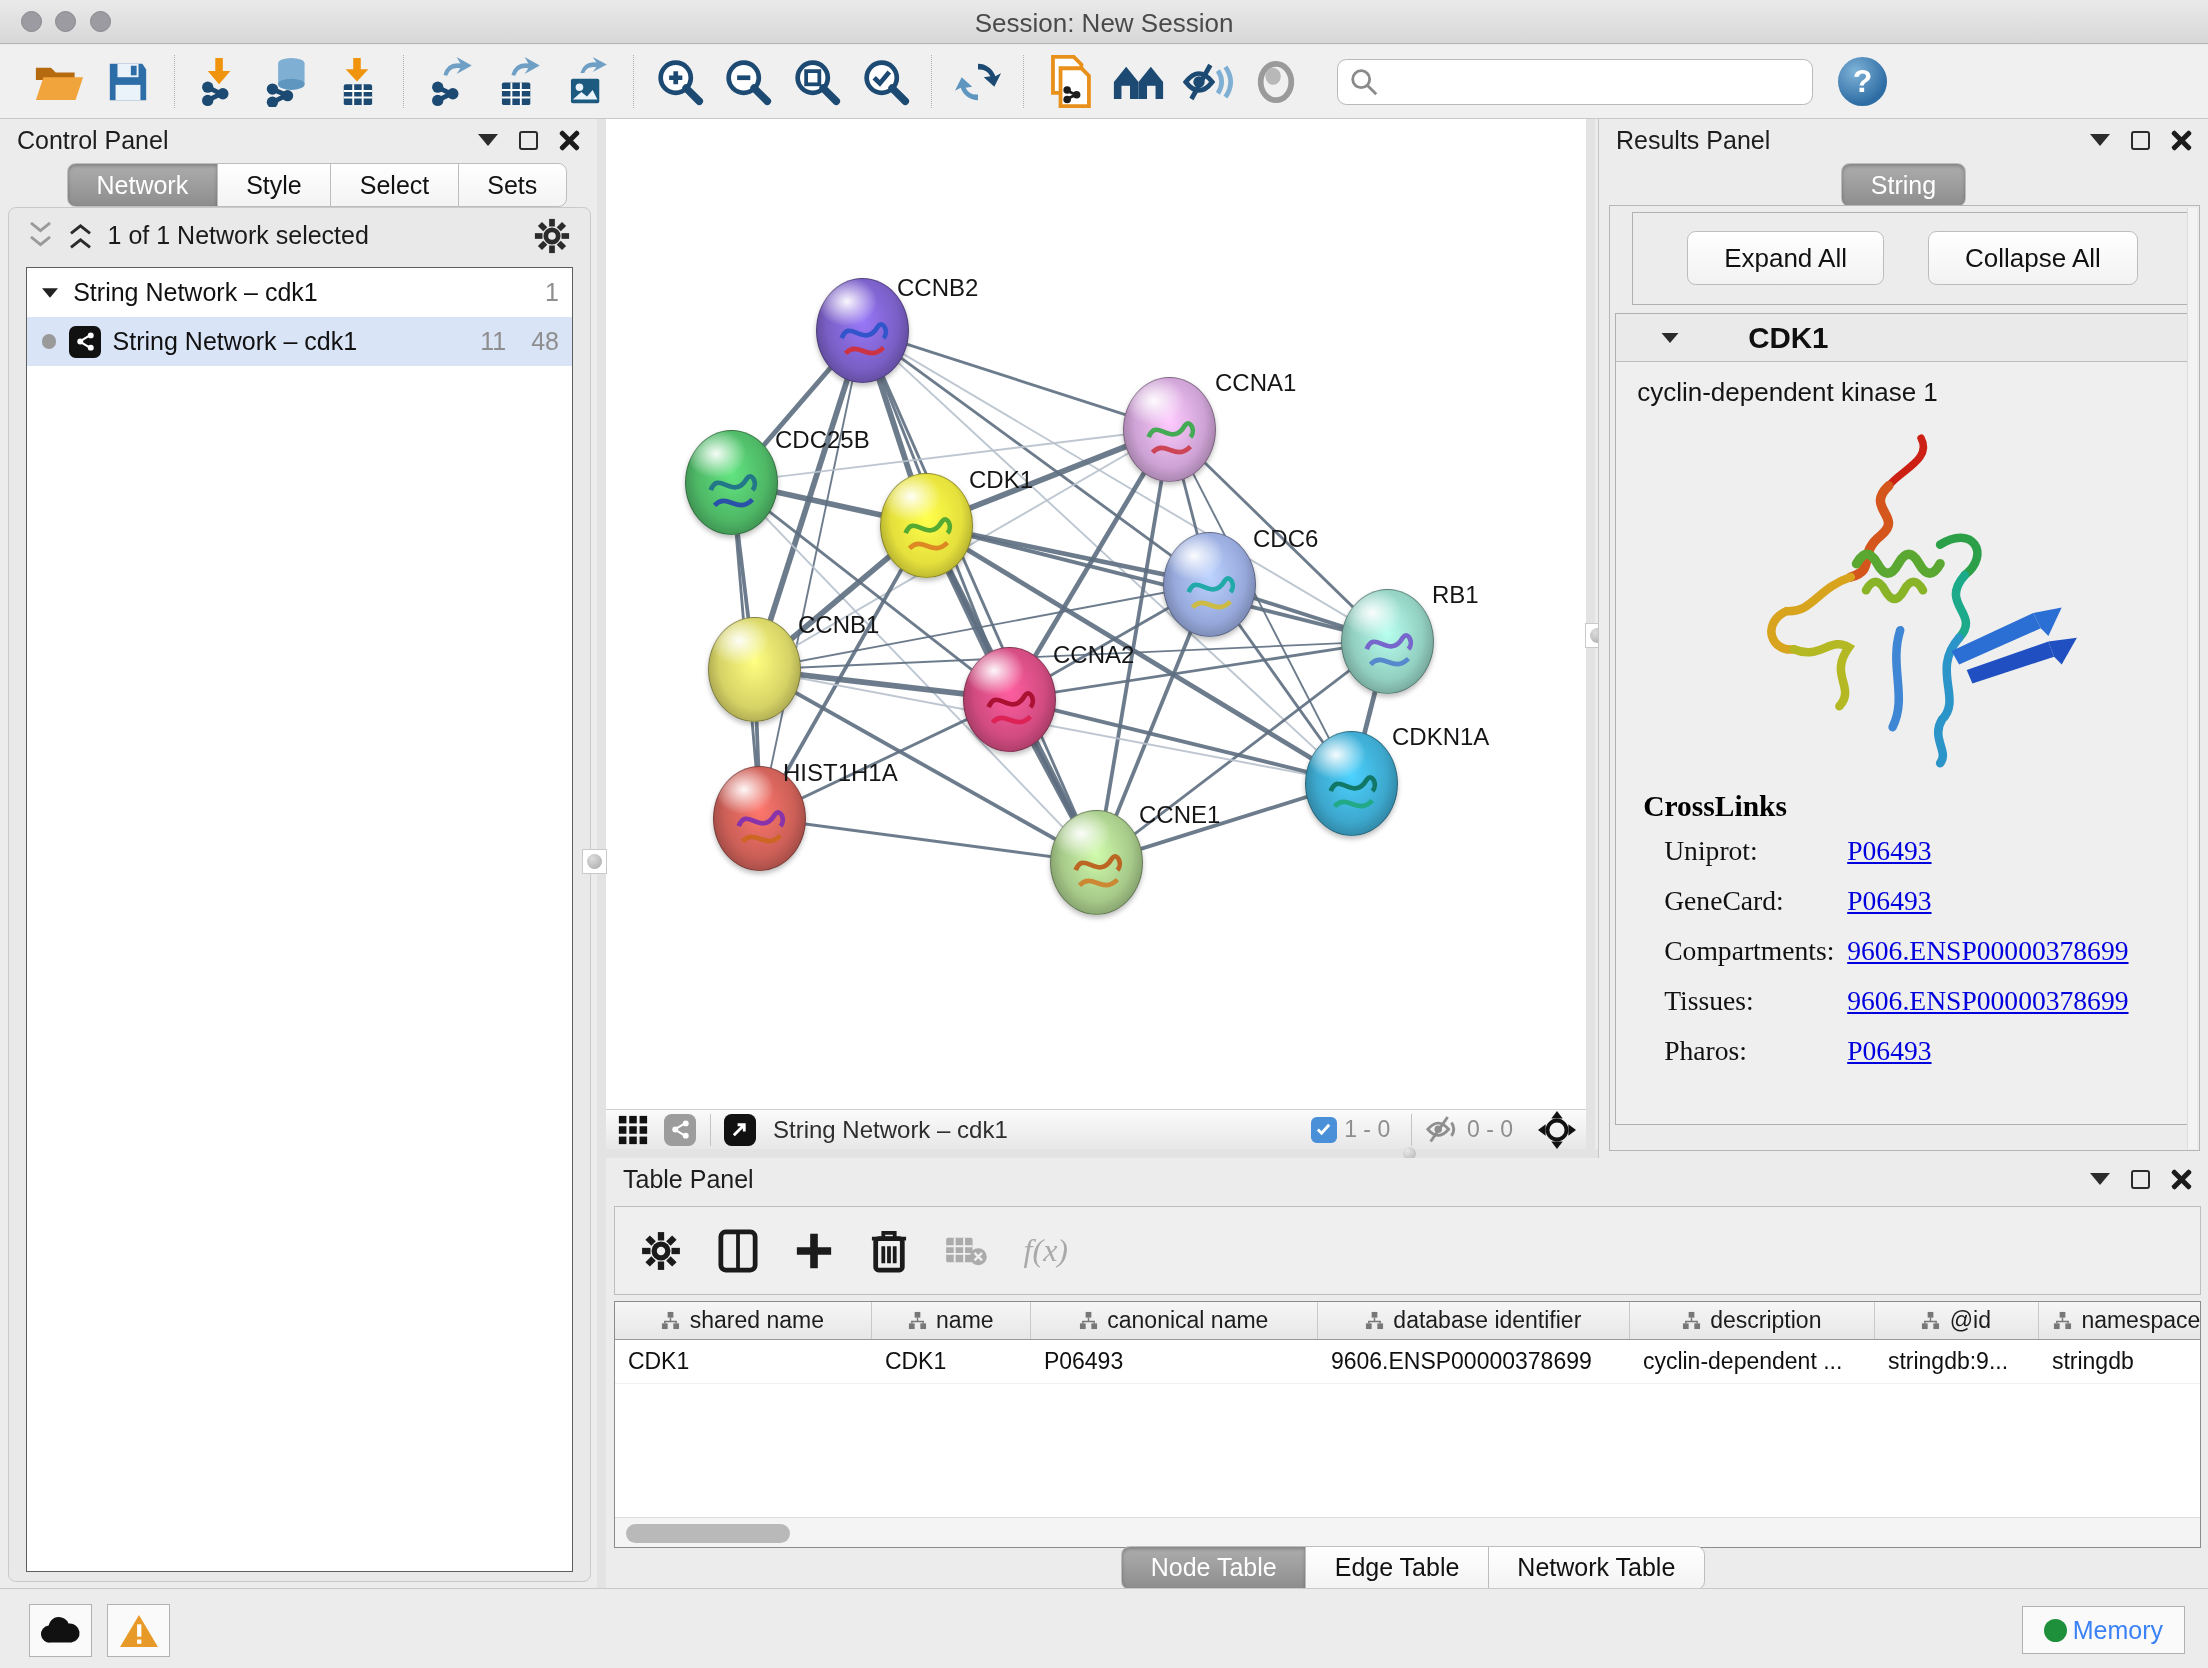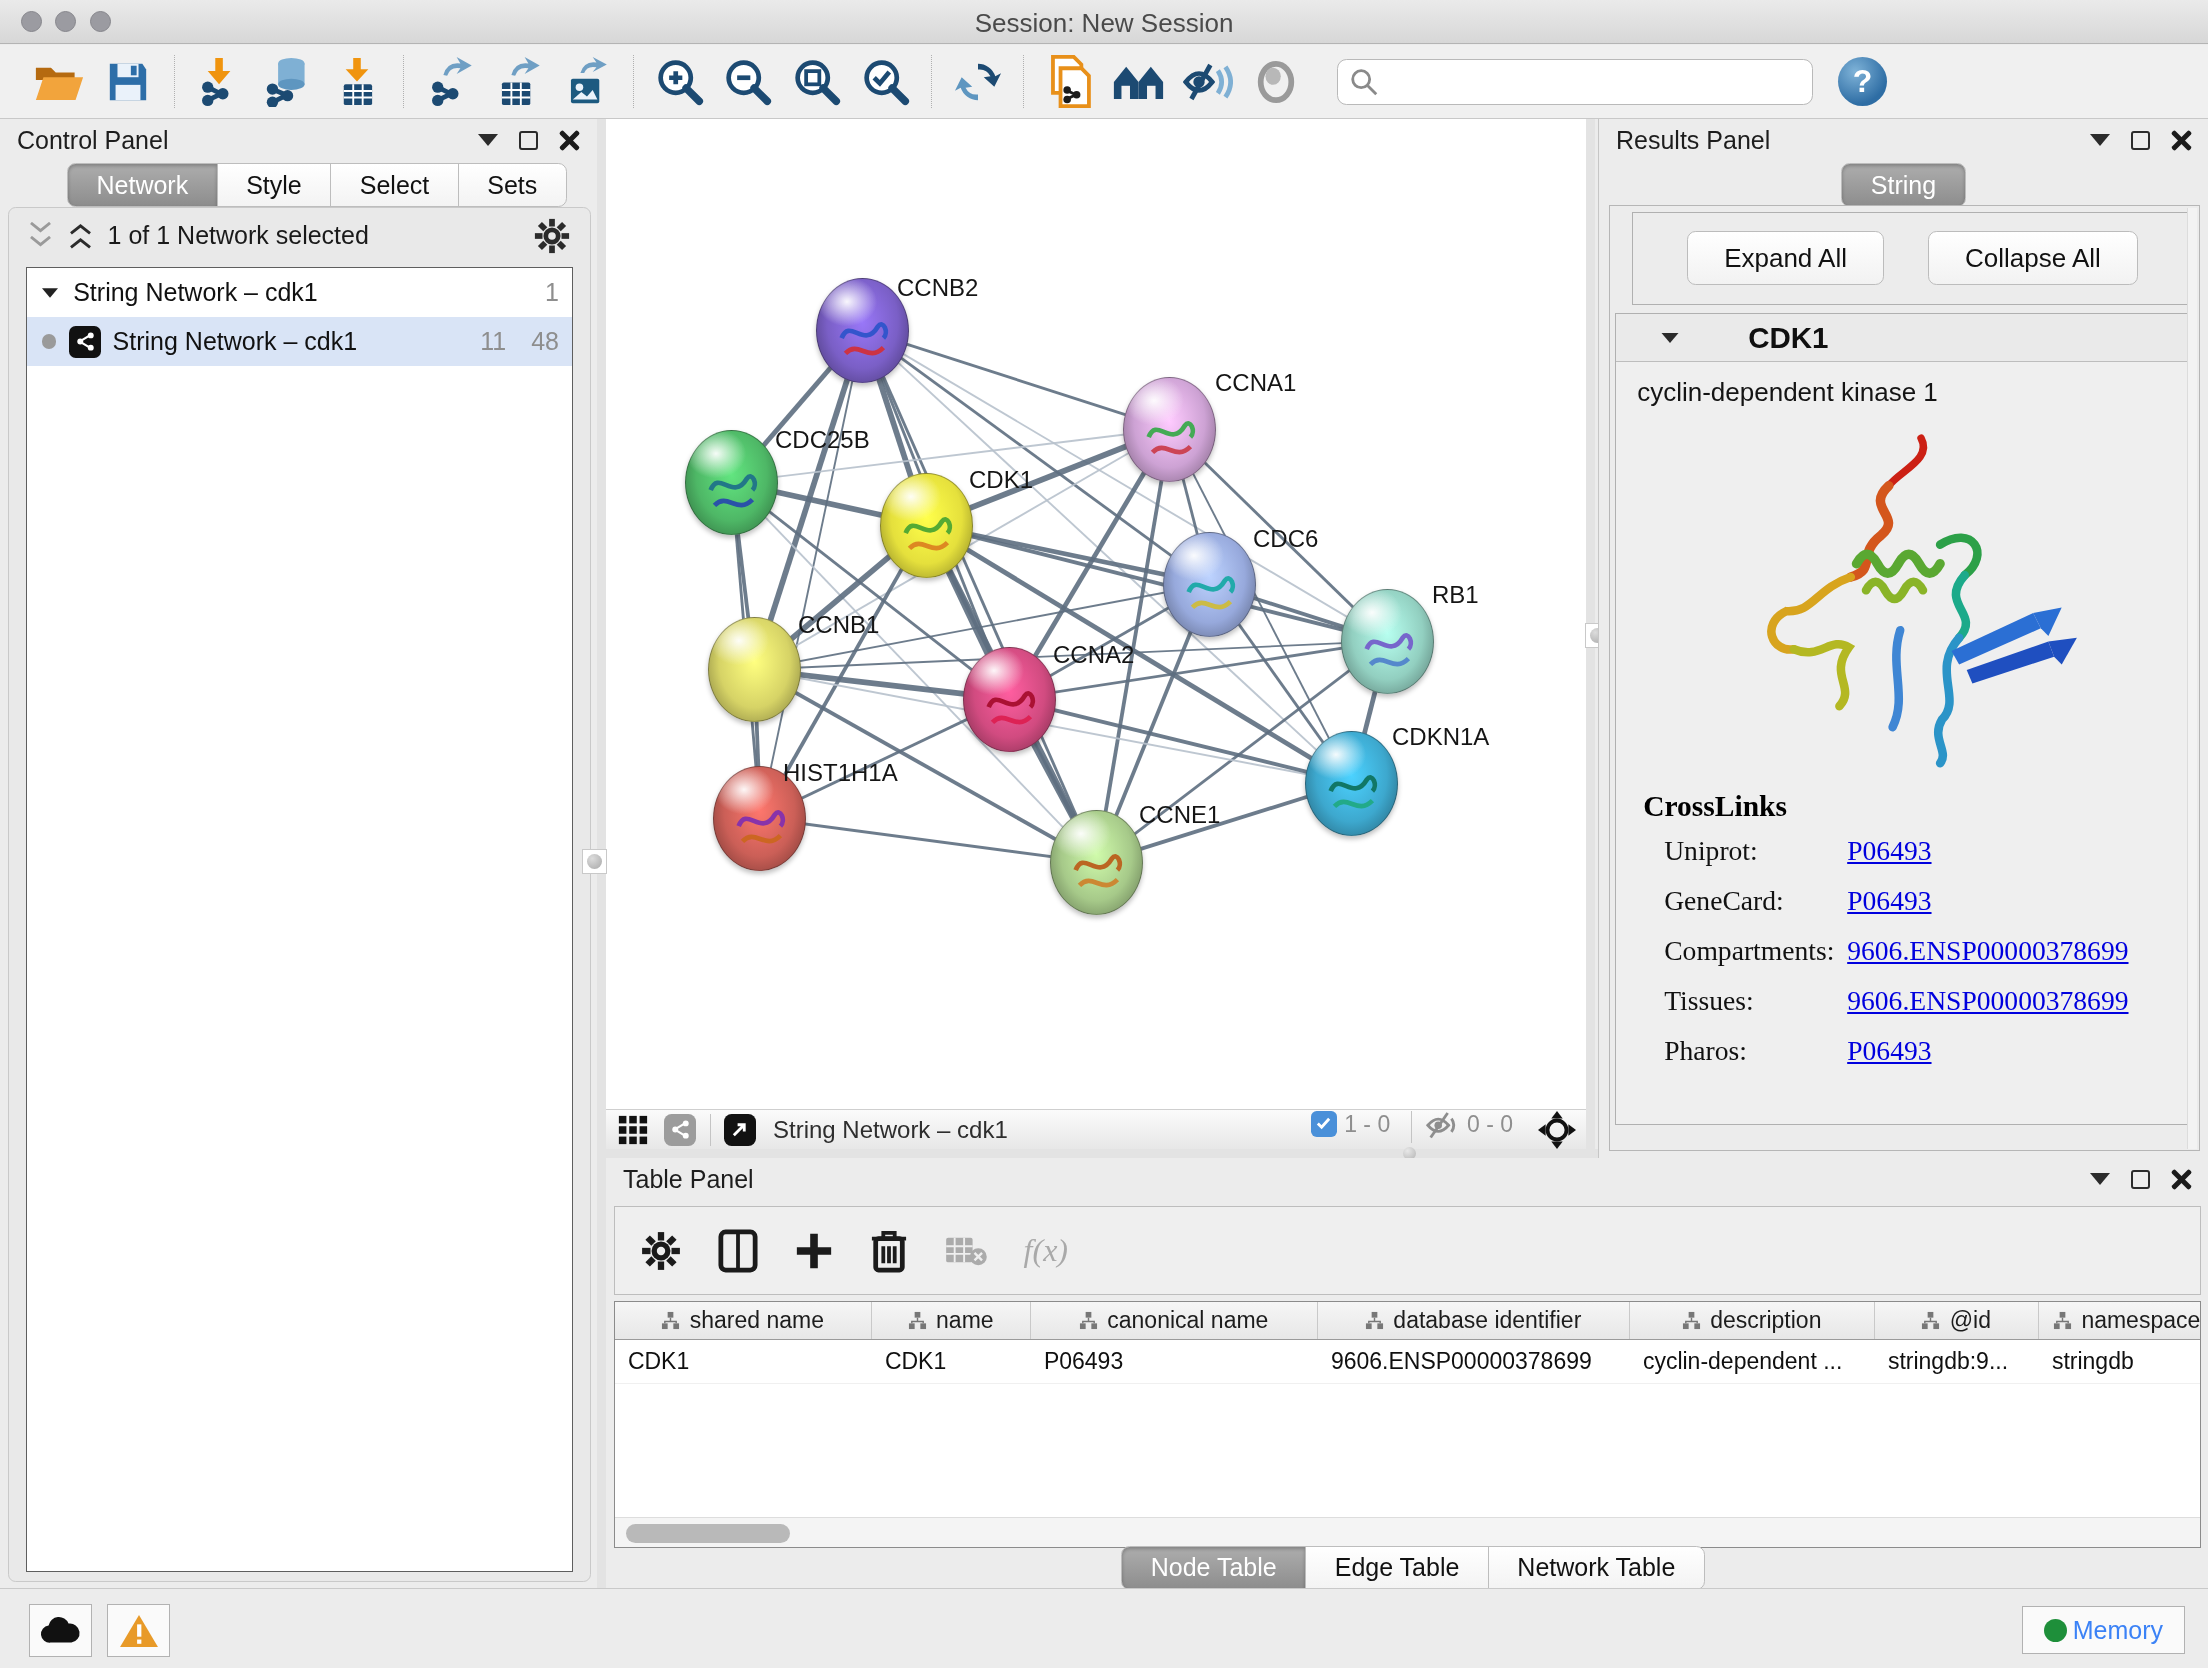--- a/index.html
+++ b/index.html
@@ -79,21 +79,21 @@
 
   
   .netbar { position:absolute; left:606px; top:1109px; width:981px; height:40px;
     background:linear-gradient(#fbfbfb,#e7e7e7); border-top:1px solid #cfcfcf;
     display:flex; align-items:center; padding:0 11.4px; }
   .nb-sep { width:0; height:32px; border-left:1px solid #c4c4c4; margin:0 13.3px; }
   .nbtxt { font-size:24px; color:#2e2e2e; margin-left:17px; }
   .nbnum { font-size:23px; color:#8e8e8e; margin:0 7.6px; }
   .checkbox { width:26px; height:26px; border-radius:5.7px; background:#4a90d9; display:flex;
     align-items:center; justify-content:center; }
-  .nb-right { margin-left:auto; display:flex; align-items:flex-start; }
+  .nb-right { margin-left:auto; display:flex; align-items:center; }
 
   
   .vdiv { position:absolute; width:8.6px; background:#e3e3e3; }
   .hdiv { position:absolute; height:9.5px; background:#e3e3e3; }
   .handle { position:absolute; width:25px; height:25px; background:#fff; border:1px solid #c9c9c9;
     display:flex; align-items:center; justify-content:center; }
   .handle i { width:15px; height:15px; border-radius:50%; background:radial-gradient(circle at 35% 30%, #dcdcdc, #a8a8a8); display:block; }
   .dot-handle { position:absolute; width:13.3px; height:13.3px; border-radius:50%;
     background:radial-gradient(circle at 35% 30%, #e8e8e8, #b2b2b2); }
 

